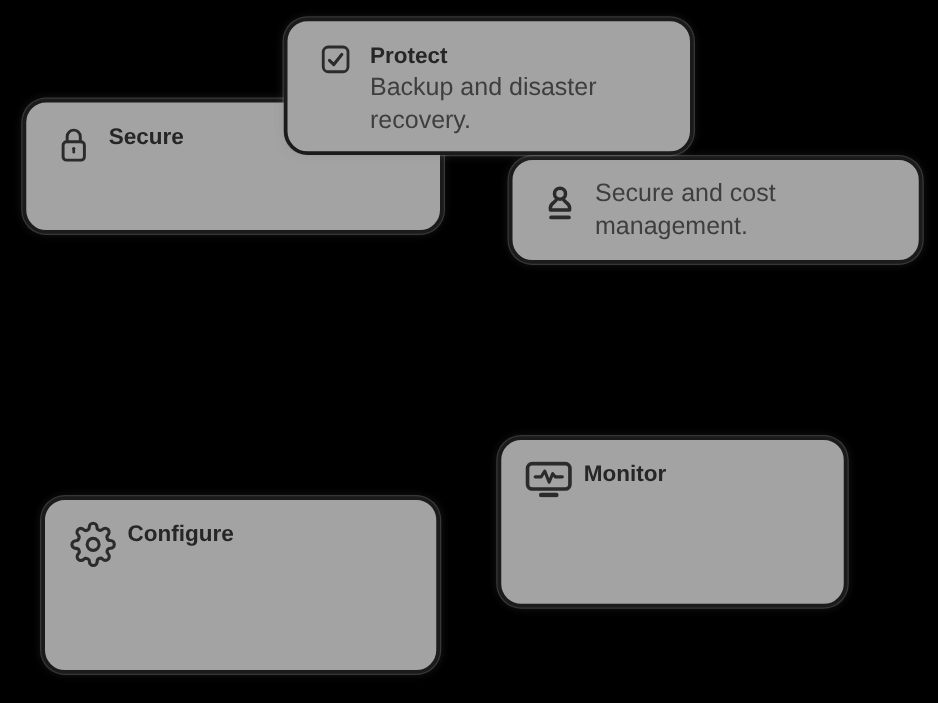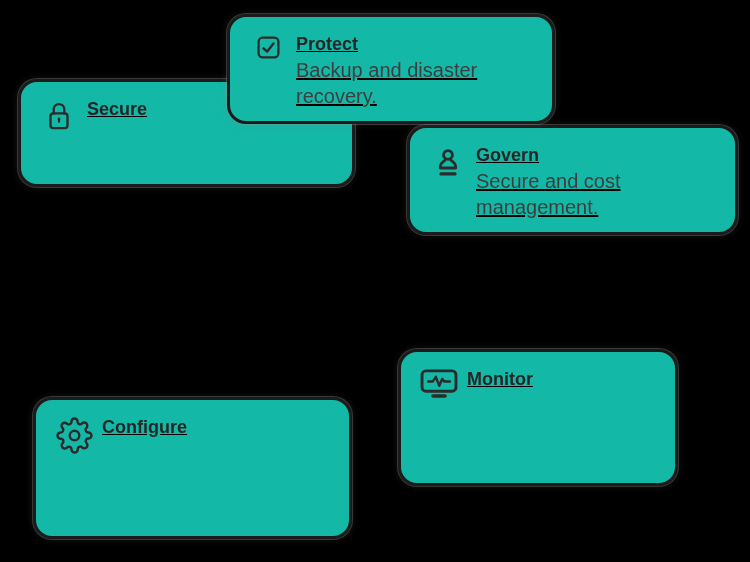--- a/index.html
+++ b/index.html
@@ -8,26 +8,25 @@
     width:750px;height:562px;
     background:#000;
     overflow:hidden;
     font-family:"Liberation Sans", sans-serif;
   }
   .card{
     position:absolute;
     box-sizing:border-box;
     display:flex;
     align-items:flex-start;
-    background:#14b8a6;
+    background:#a3a3a3;
     border:3px solid #1b1b1b;
     border-radius:19px;
     padding:14px 14px 12px 18px;
     box-shadow:0 0 0 1px rgba(150,150,150,.32), 0 0 7px 1px rgba(130,130,130,.16);
-    text-decoration:underline;
   }
   .icon-col{
     flex:0 0 40px;
     display:flex;
     justify-content:center;
     margin:3px 8px 0 0;
   }
   .icon-col svg{display:block;}
   .text-col{flex:1 1 auto;}
   .card-title{
@@ -83,21 +82,20 @@
 
   <div class="card card-govern">
     <span class="icon-col">
       <svg width="34" height="40" viewBox="0 0 24 28" fill="none" stroke="#2b2b2b" stroke-linecap="round" stroke-linejoin="round">
         <circle cx="12" cy="6.9" r="3.1" stroke-width="2"></circle>
         <path d="M10.2 9.5 C10.2 11.7 6.6 12 6.6 14.7 L6.6 16.1 L17.4 16.1 L17.4 14.7 C17.4 12 13.8 11.7 13.8 9.5" stroke-width="2"></path>
         <path d="M7 20.3 L17 20.3" stroke-width="2.2"></path>
       </svg>
     </span>
     <span class="text-col">
-      <div class="card-title">Govern</div>
       <div class="card-desc">Secure and cost management.</div>
     </span>
   </div>
 
   <div class="card card-monitor">
     <span class="icon-col">
       <svg width="38" height="29" viewBox="0 0 26 20" fill="none" stroke="#2b2b2b" stroke-linecap="round" stroke-linejoin="round">
         <rect x="1.3" y="1.3" width="23.4" height="14" rx="2.6" stroke-width="2"></rect>
         <path d="M5.5 8.6 H8.8 L10.8 5.4 L13.2 11.6 L15.2 6.8 L16.6 8.6 H20.5" stroke-width="1.7"></path>
         <path d="M8.8 18.6 H17.2" stroke-width="2.4"></path>

